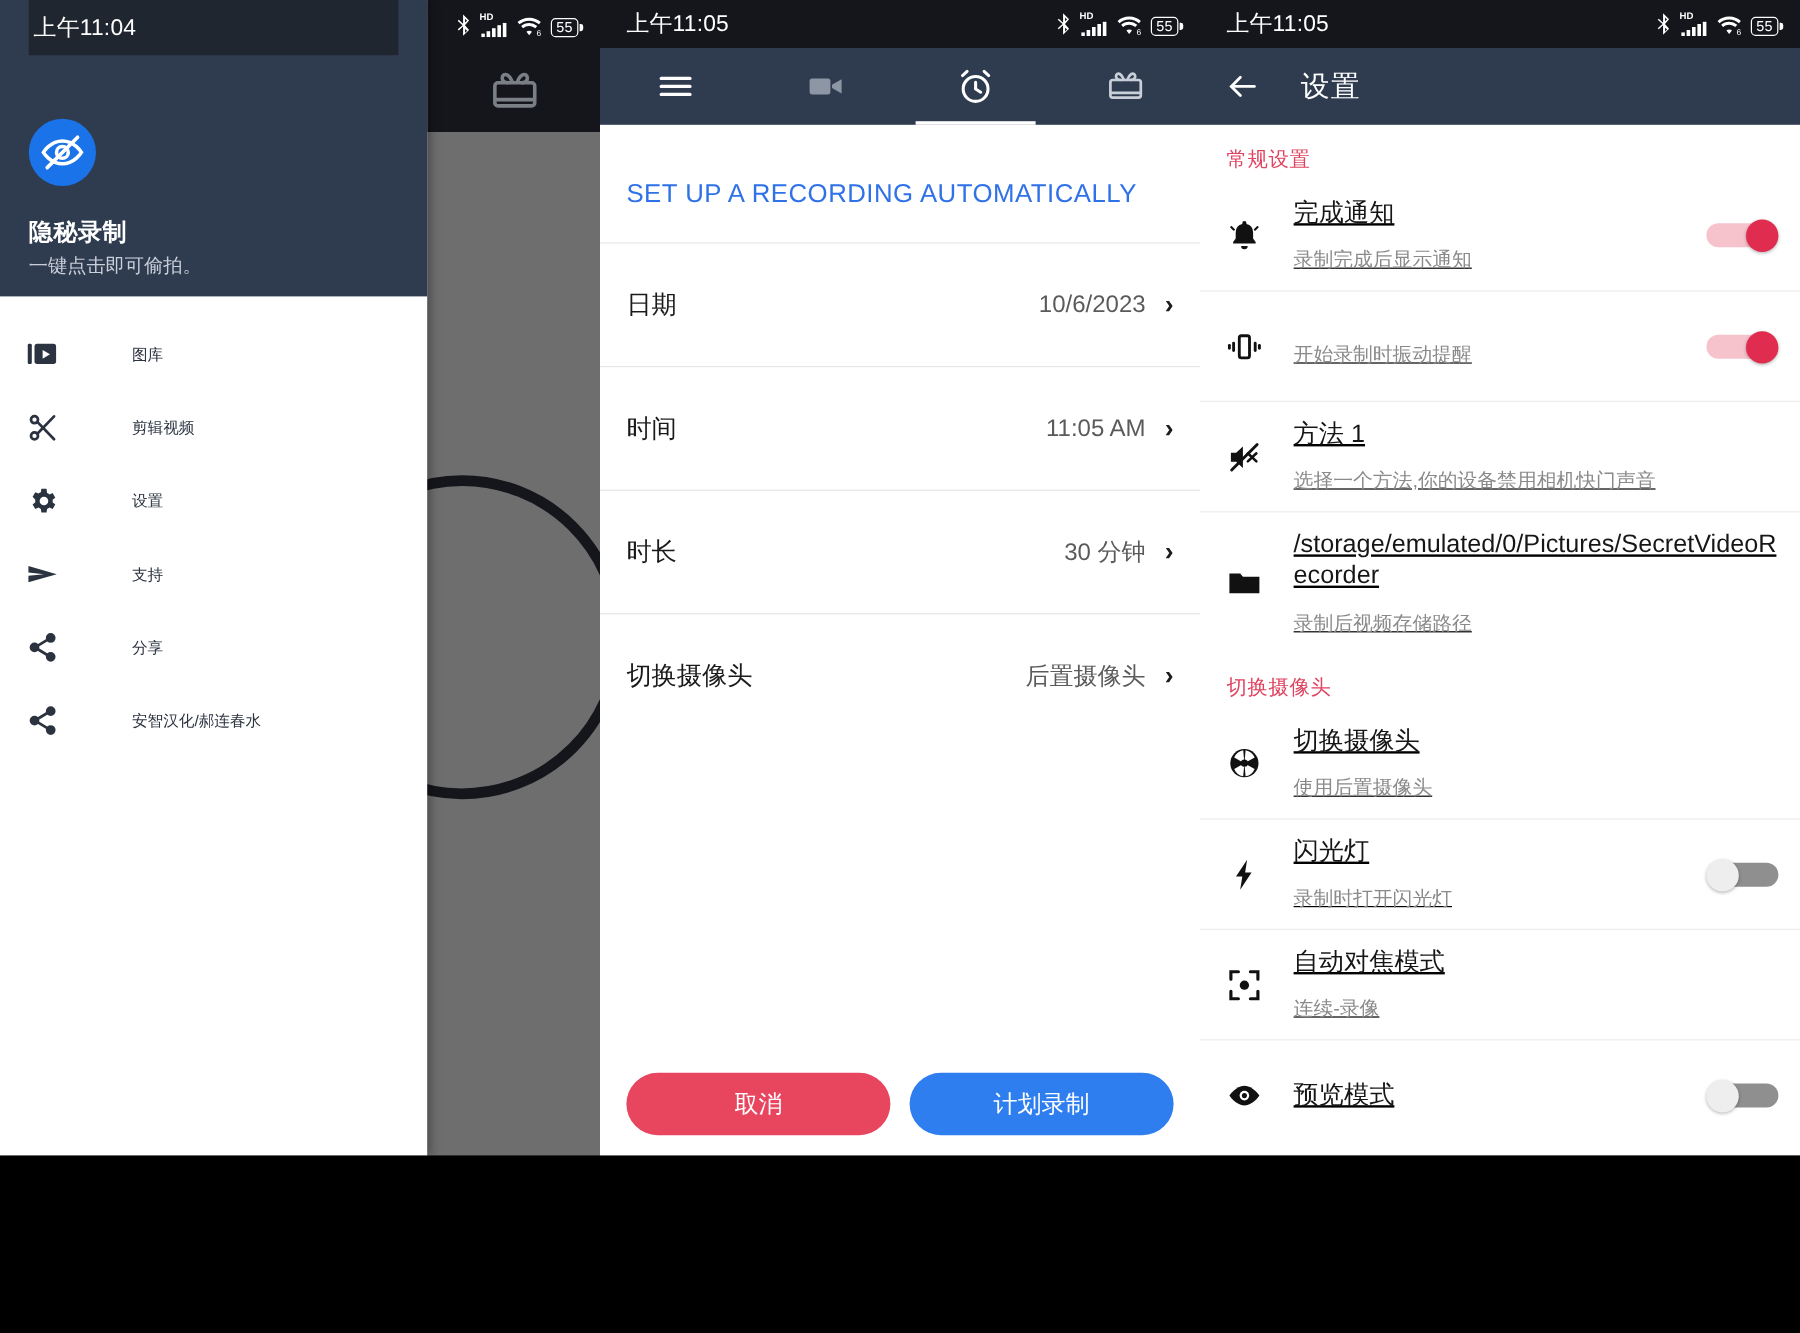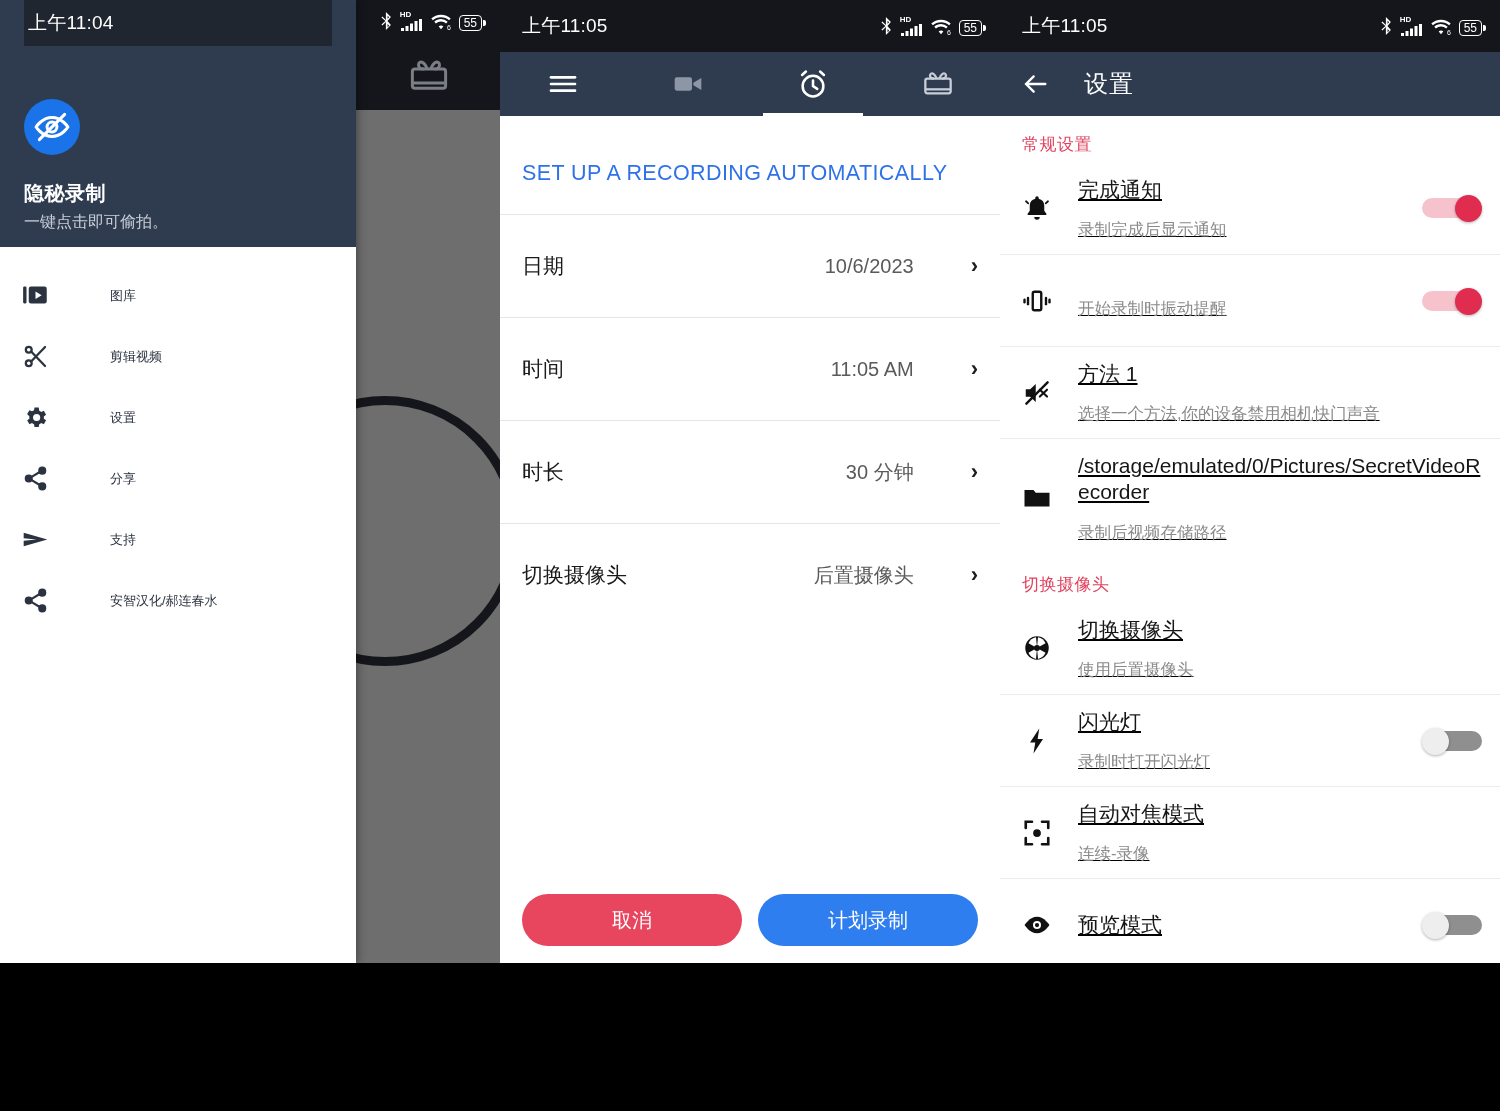--- a/index.html
+++ b/index.html
@@ -15,21 +15,21 @@
   .panel {
     position: absolute; top: 0; height: 963px; width: 500px;
     background: #fff; overflow: hidden;
   }
   #panel-left   { left: 0;    }
   #panel-mid    { left: 500px;}
   #panel-right  { left: 1000px;}
 
   
   .statusbar {
-    height: 52px; background: #14161c; color: #fff;
+    height: 40px; background: #14161c; color: #fff;
     display: flex; align-items: center; justify-content: space-between;
     padding: 0 14px 0 22px; position: relative; z-index: 40;
   }
   .statusbar .clock { font-size: 19px; letter-spacing: .2px; }
   .status-icons { display: flex; align-items: flex-end; gap: 7px; }
   .status-icons svg { display: block; }
 
   
   #panel-left { background: #6e6e6e; }
   .dim-app {
@@ -86,21 +86,21 @@
   #panel-mid .appbar .tab.active::after {
     content: ""; position: absolute; left: 50%; transform: translateX(-50%);
     bottom: 0; width: 100px; height: 3px; background: #fff;
   }
   .sec-title {
     color: #2f72e8; font-size: 21.5px; letter-spacing: .4px;
     padding: 45px 0 28px 22px; font-weight: 400;
   }
   .row {
     height: 103px; border-top: 1px solid #e6e6e6;
-    display: flex; align-items: center; padding: 0 22px; cursor: pointer; gap: 41px;
+    display: flex; align-items: center; padding: 0 22px; cursor: pointer;
   }
   .row .rl { font-size: 21px; color: #1a1a1a; }
   .row .rr { margin-left: auto; font-size: 20px; color: #5a5a5a; }
   .row .chev { margin-left: 16px; color: #1c1c1c; font-size: 22px; font-weight:bold; line-height:1; }
   .btnbar {
     position: absolute; left: 0; right: 0; bottom: 0; height: 86px;
     display: flex; align-items: center; gap: 16px; padding: 0 22px; background:#fff;
   }
   .btn {
     flex: 1; height: 52px; border-radius: 26px; border: none; cursor: pointer;
@@ -201,38 +201,38 @@
             <svg width="27" height="27" viewBox="0 0 24 24" fill="#2b3240">
               <path d="M19.4 13a7.8 7.8 0 0 0 0-2l2-1.5-2-3.4-2.3 1a7.6 7.6 0 0 0-1.8-1L14.9 3h-3.8l-.4 2.5a7.6 7.6 0 0 0-1.8 1l-2.3-1-2 3.4L6.6 11a7.8 7.8 0 0 0 0 2l-2 1.5 2 3.4 2.3-1a7.6 7.6 0 0 0 1.8 1l.4 2.6h3.8l.4-2.6a7.6 7.6 0 0 0 1.8-1l2.3 1 2-3.4z"></path>
               <circle cx="13" cy="12" r="3.2" fill="#fff"></circle>
             </svg>
           </span>
           <span class="lbl">设置</span>
         </div>
 
         <div class="drawer-item">
           <span class="ic">
+            <svg width="27" height="27" viewBox="0 0 24 24" fill="#2b3240">
+              <polygon points="1.5,6 22.5,12 1.5,18 1.5,13.2 13,12 1.5,10.8"></polygon>
+            </svg>
+          </span>
+          <span class="lbl">支持</span>
+        </div>
+
+        <div class="drawer-item">
+          <span class="ic">
             <svg width="27" height="27" viewBox="0 0 24 24" fill="none" stroke="#2b3240" stroke-width="2">
               <circle cx="18" cy="5" r="2.6" fill="#2b3240"></circle>
                 <circle cx="6" cy="12" r="2.6" fill="#2b3240"></circle>
               <circle cx="18" cy="19" r="2.6" fill="#2b3240"></circle>
               <line x1="8.2" y1="10.8" x2="15.8" y2="6.2"></line>
                 <line x1="8.2" y1="13.2" x2="15.8" y2="17.8"></line>
             </svg>
           </span>
           <span class="lbl">分享</span>
-        </div>
-
-        <div class="drawer-item">
-          <span class="ic">
-            <svg width="27" height="27" viewBox="0 0 24 24" fill="#2b3240">
-              <polygon points="1.5,6 22.5,12 1.5,18 1.5,13.2 13,12 1.5,10.8"></polygon>
-            </svg>
-          </span>
-          <span class="lbl">支持</span>
         </div>
 
         <div class="drawer-item">
           <span class="ic">
             <svg width="27" height="27" viewBox="0 0 24 24" fill="none" stroke="#2b3240" stroke-width="2">
               <circle cx="18" cy="5" r="2.6" fill="#2b3240"></circle>
                 <circle cx="6" cy="12" r="2.6" fill="#2b3240"></circle>
               <circle cx="18" cy="19" r="2.6" fill="#2b3240"></circle>
               <line x1="8.2" y1="10.8" x2="15.8" y2="6.2"></line>
                 <line x1="8.2" y1="13.2" x2="15.8" y2="17.8"></line>

